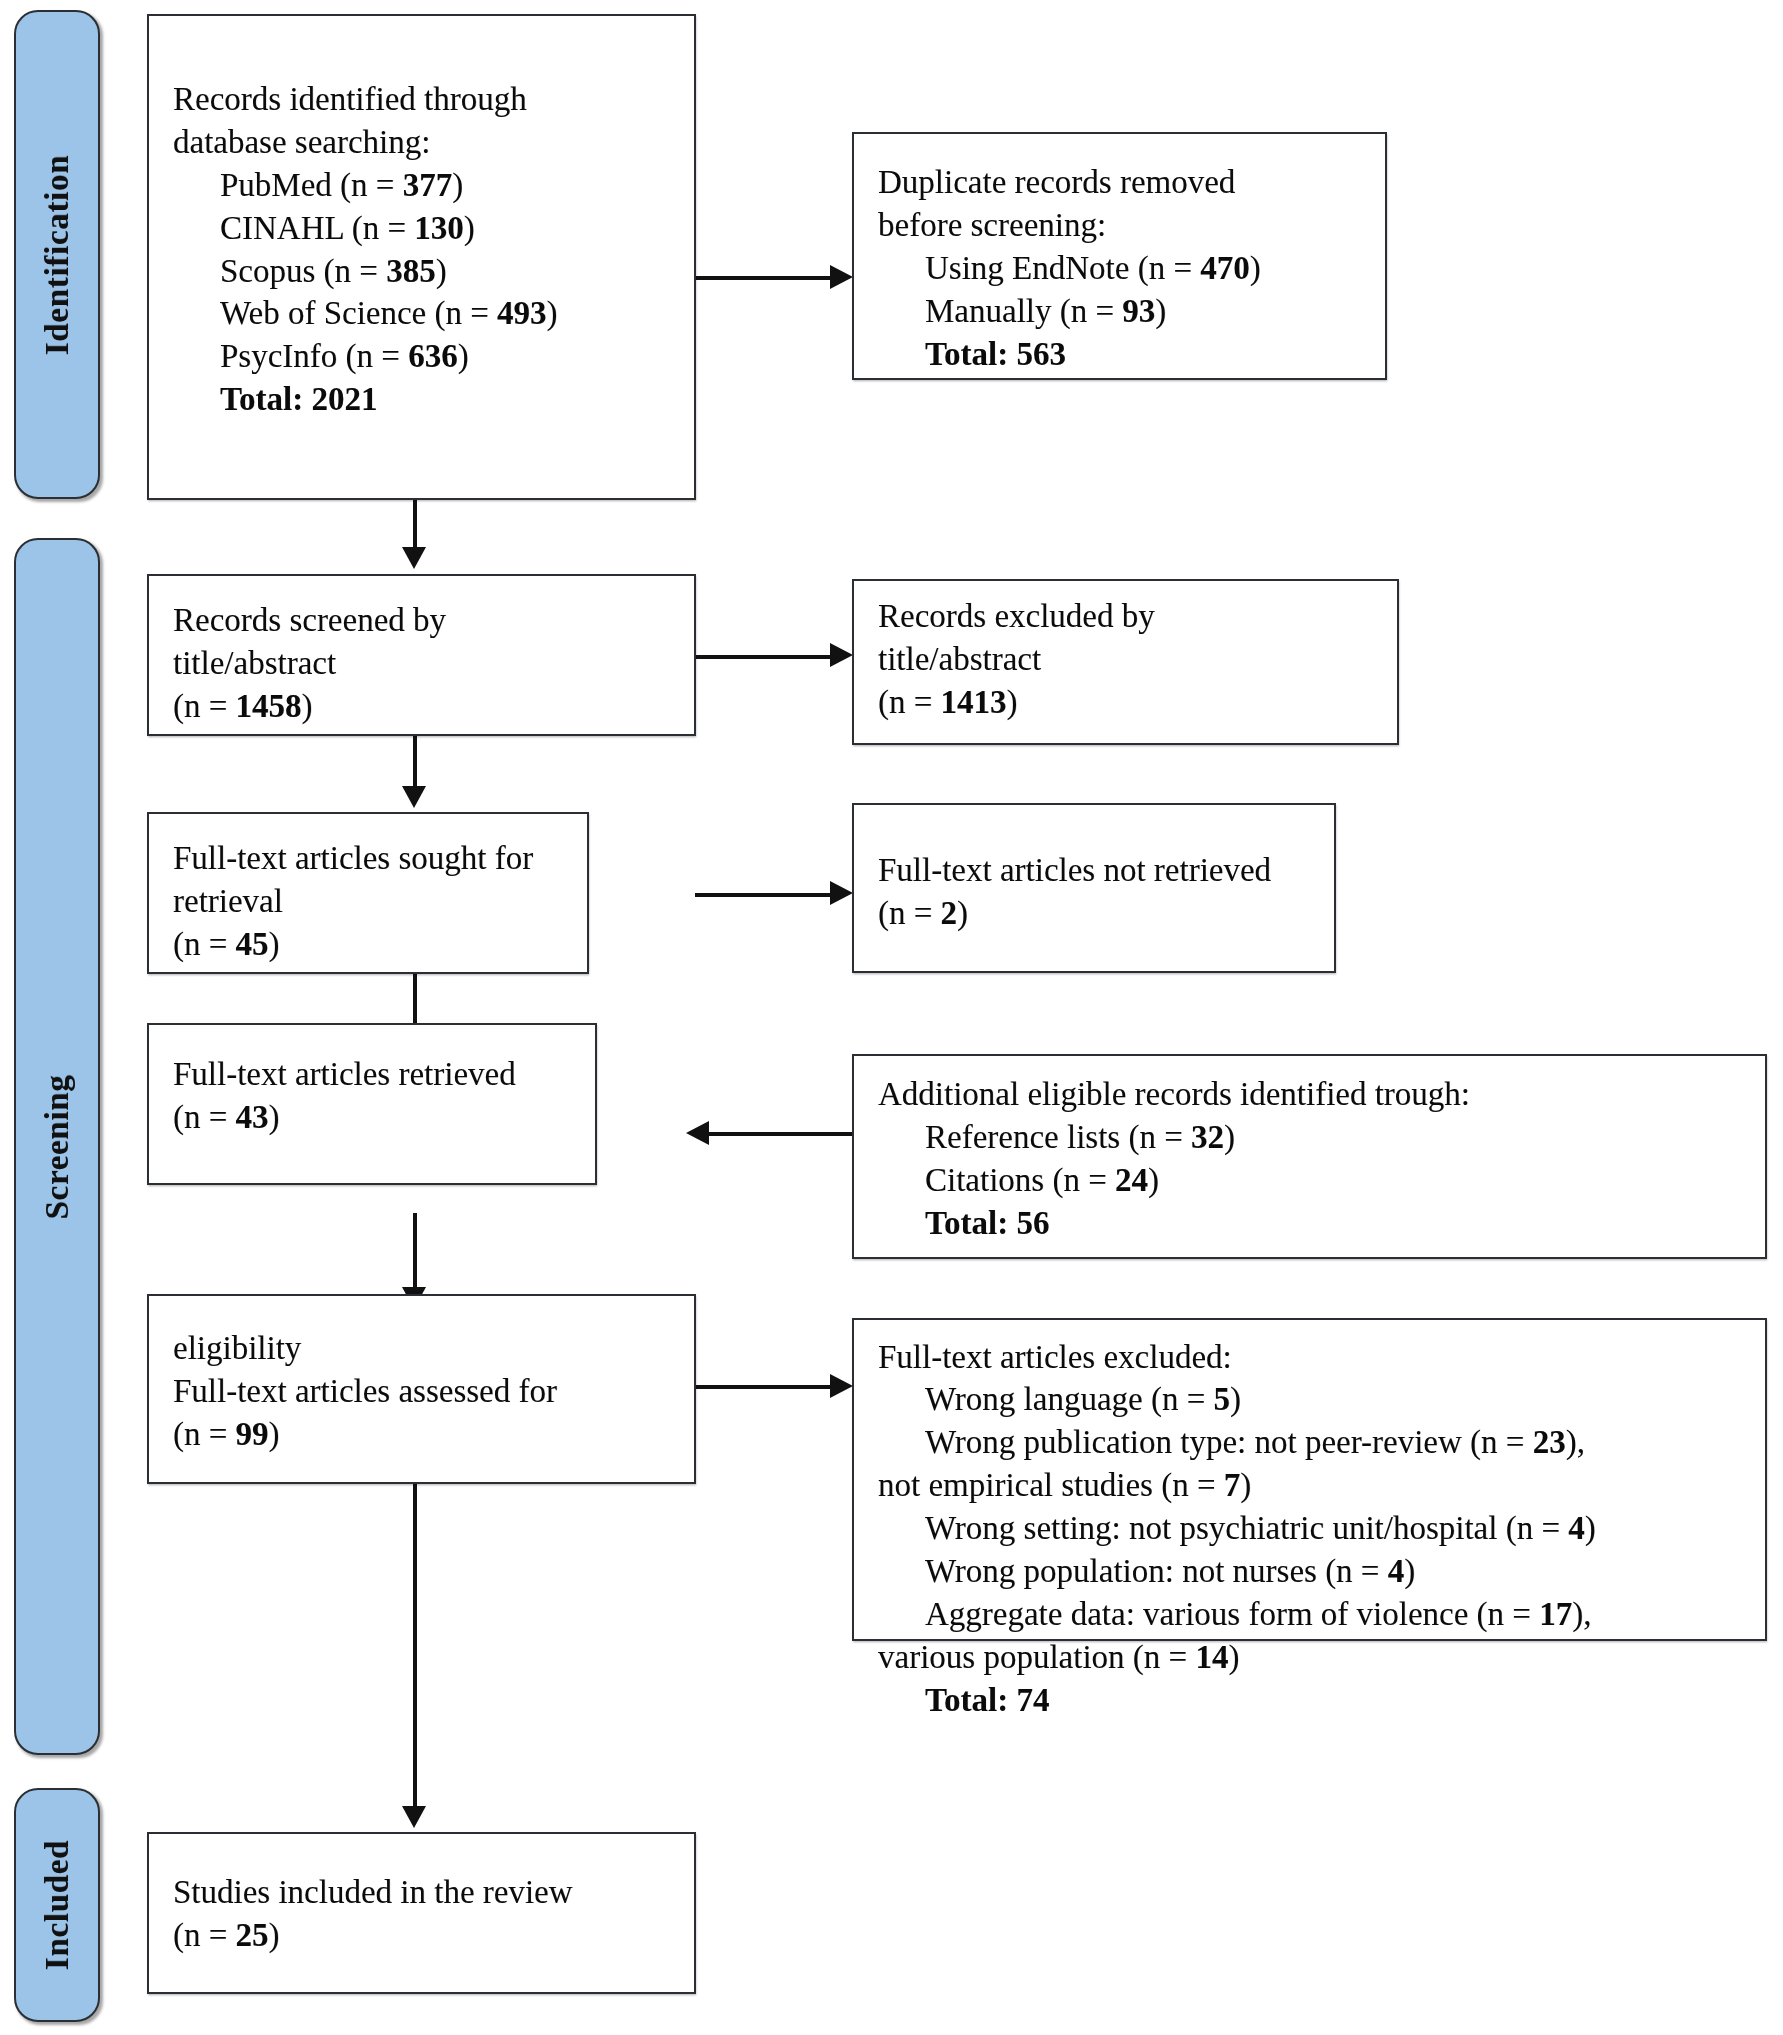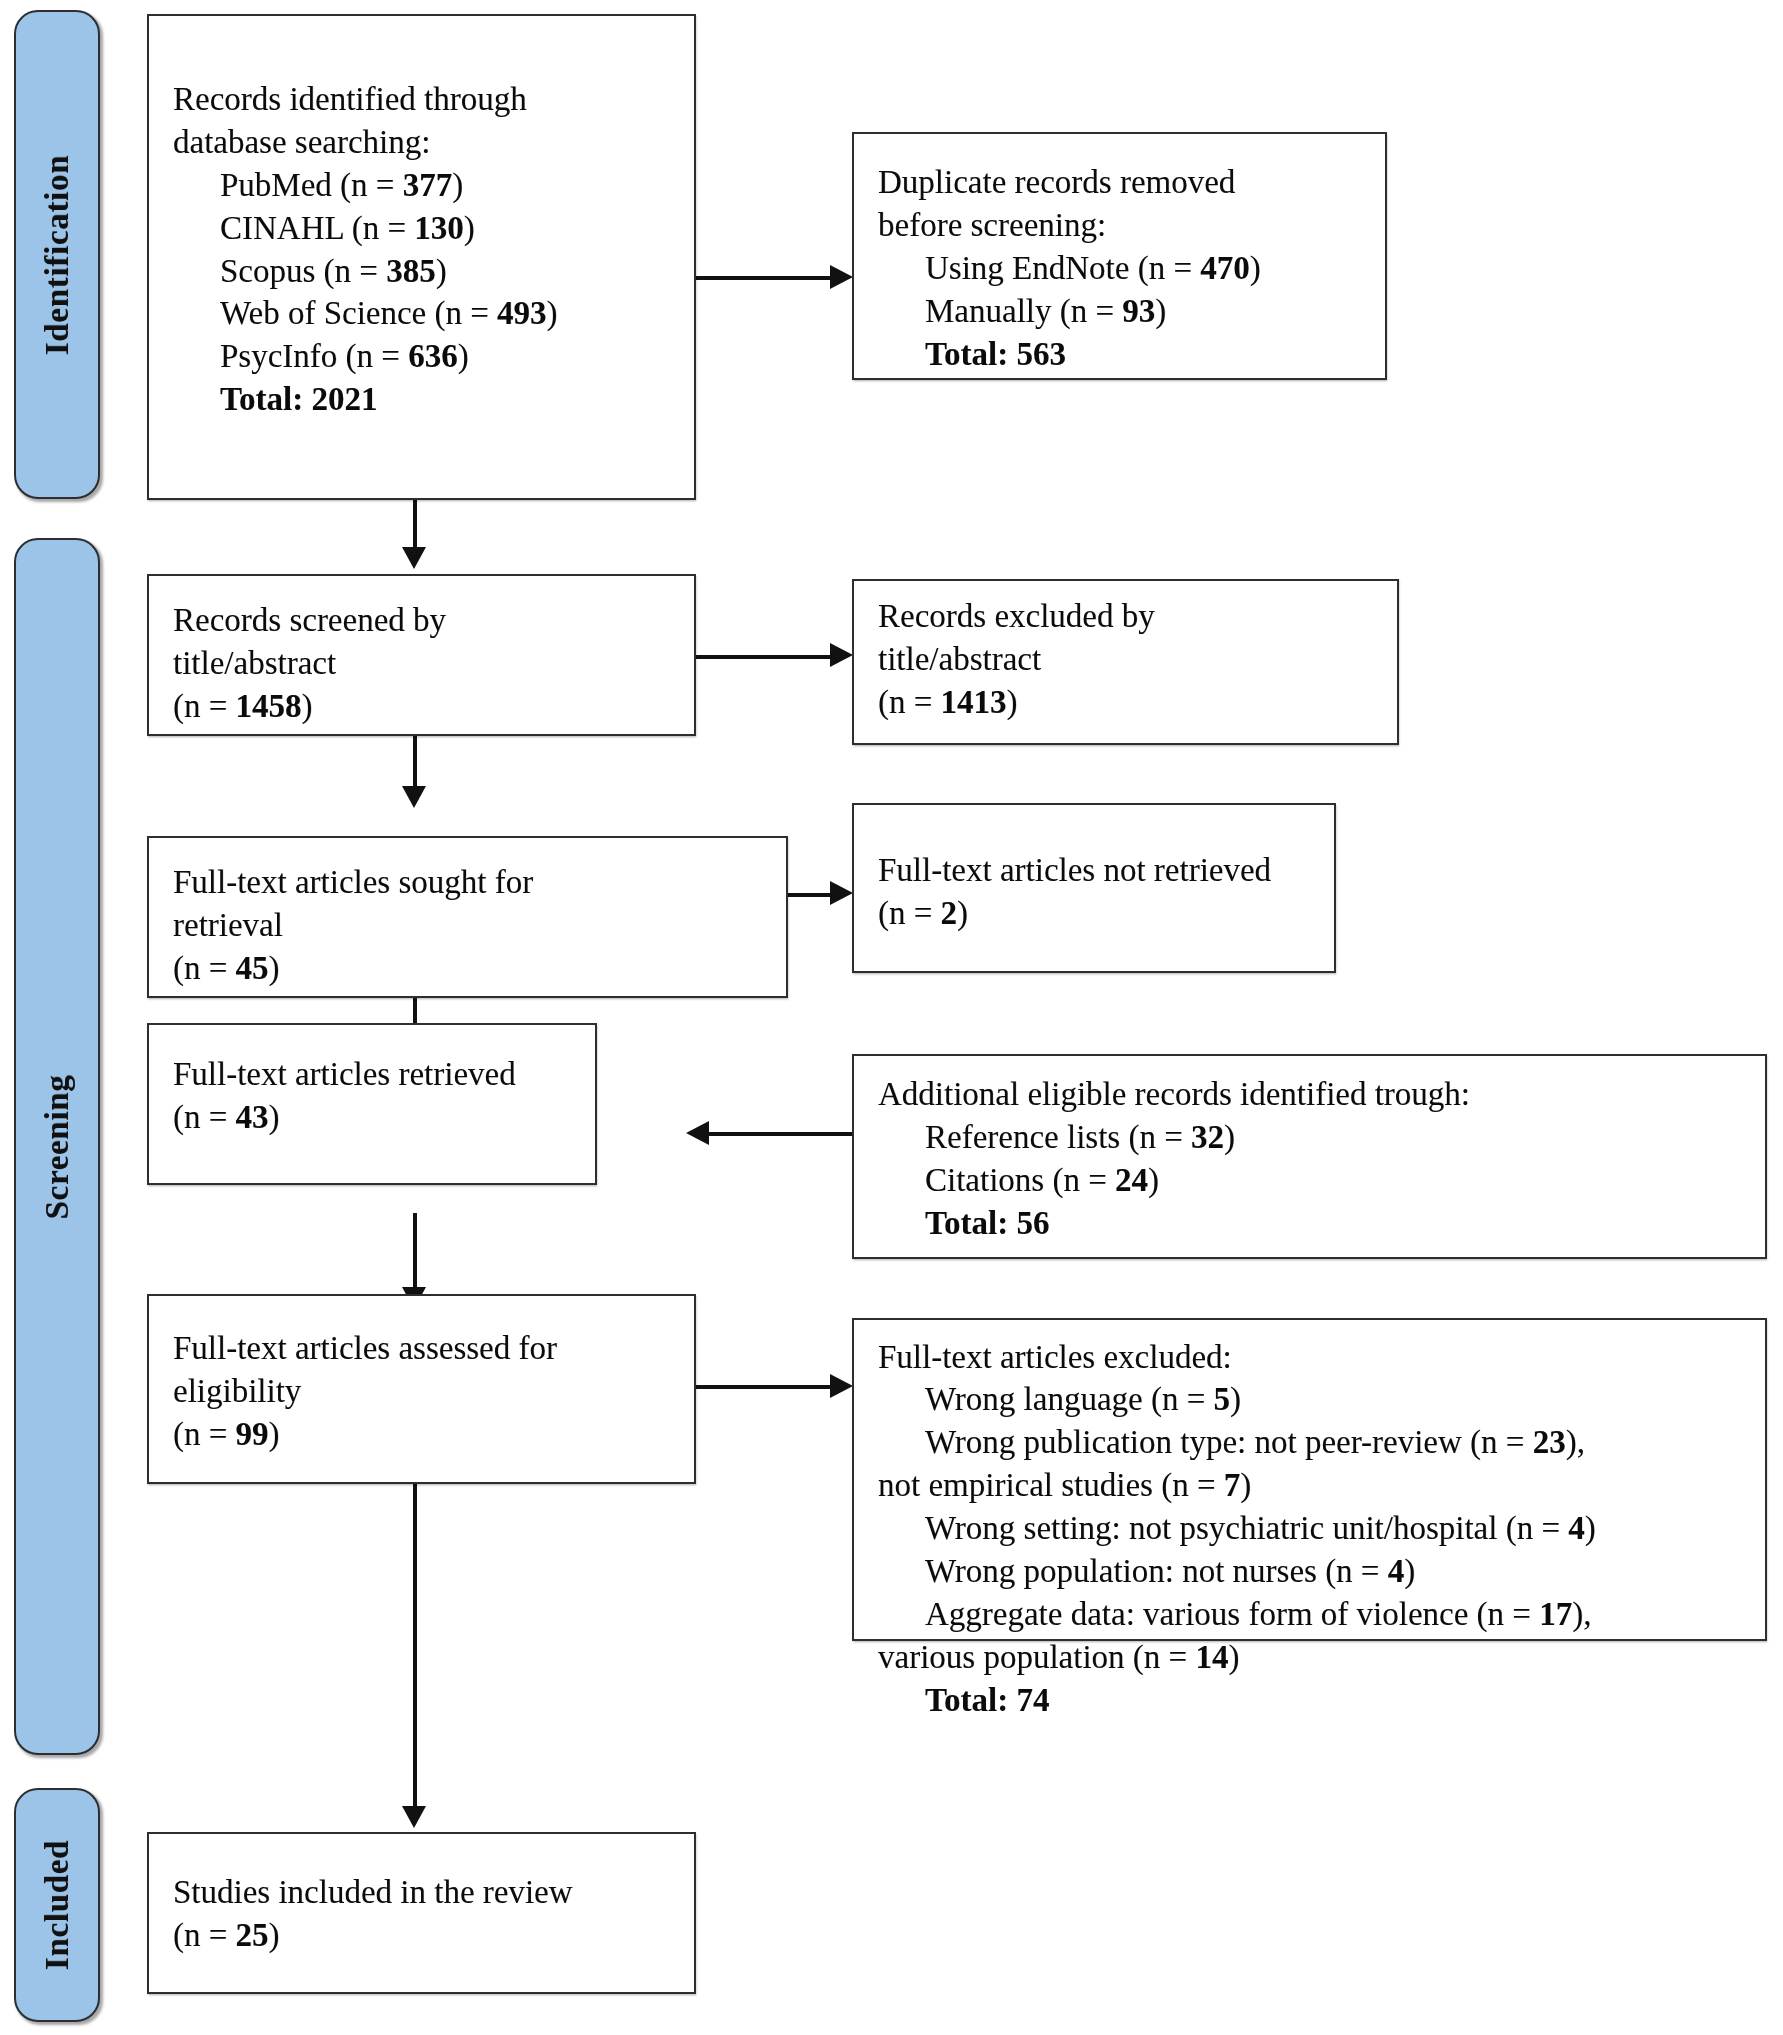--- a/index.html
+++ b/index.html
@@ -150,21 +150,21 @@
   </div>
 
   <div class="flow-box" style="left:852px;top:579px;width:547px;height:166px;">
     <div class="box-text" style="top:14px;">
         <span class="ln">Records excluded by</span>
         <span class="ln">title/abstract</span>
         <span class="ln">(n = <b>1413</b>)</span>
       </div>
   </div>
 
-  <div class="flow-box" style="left:147px;top:836px;width:641px;height:162px;">
+  <div class="flow-box" style="left:147px;top:812px;width:442px;height:162px;">
     <div class="box-text" style="top:23px;">
         <span class="ln">Full-text articles sought for</span>
         <span class="ln">retrieval</span>
         <span class="ln">(n = <b>45</b>)</span>
       </div>
   </div>
 
   <div class="flow-box" style="left:852px;top:803px;width:484px;height:170px;">
     <div class="box-text" style="top:44px;">
         <span class="ln">Full-text articles not retrieved</span>
@@ -183,22 +183,22 @@
     <div class="box-text" style="top:17px;">
         <span class="ln">Additional eligible records identified trough:</span>
         <span class="ln ind">Reference lists (n = <b>32</b>)</span>
         <span class="ln ind">Citations (n = <b>24</b>)</span>
         <span class="ln ind"><b>Total: 56</b></span>
       </div>
   </div>
 
   <div class="flow-box" style="left:147px;top:1294px;width:549px;height:190px;">
     <div class="box-text" style="top:31px;">
+        <span class="ln">eligibility</span>
         <span class="ln">Full-text articles assessed for</span>
-        <span class="ln">eligibility</span>
         <span class="ln">(n = <b>99</b>)</span>
       </div>
   </div>
 
   <div class="flow-box" style="left:852px;top:1318px;width:915px;height:323px;">
     <div class="box-text" style="top:15.6px;">
         <span class="ln">Full-text articles excluded:</span>
         <span class="ln ind">Wrong language (n = <b>5</b>)</span>
         <span class="ln ind">Wrong publication type: not peer-review (n = <b>23</b>),</span>
         <span class="ln">not empirical studies (n = <b>7</b>)</span>

